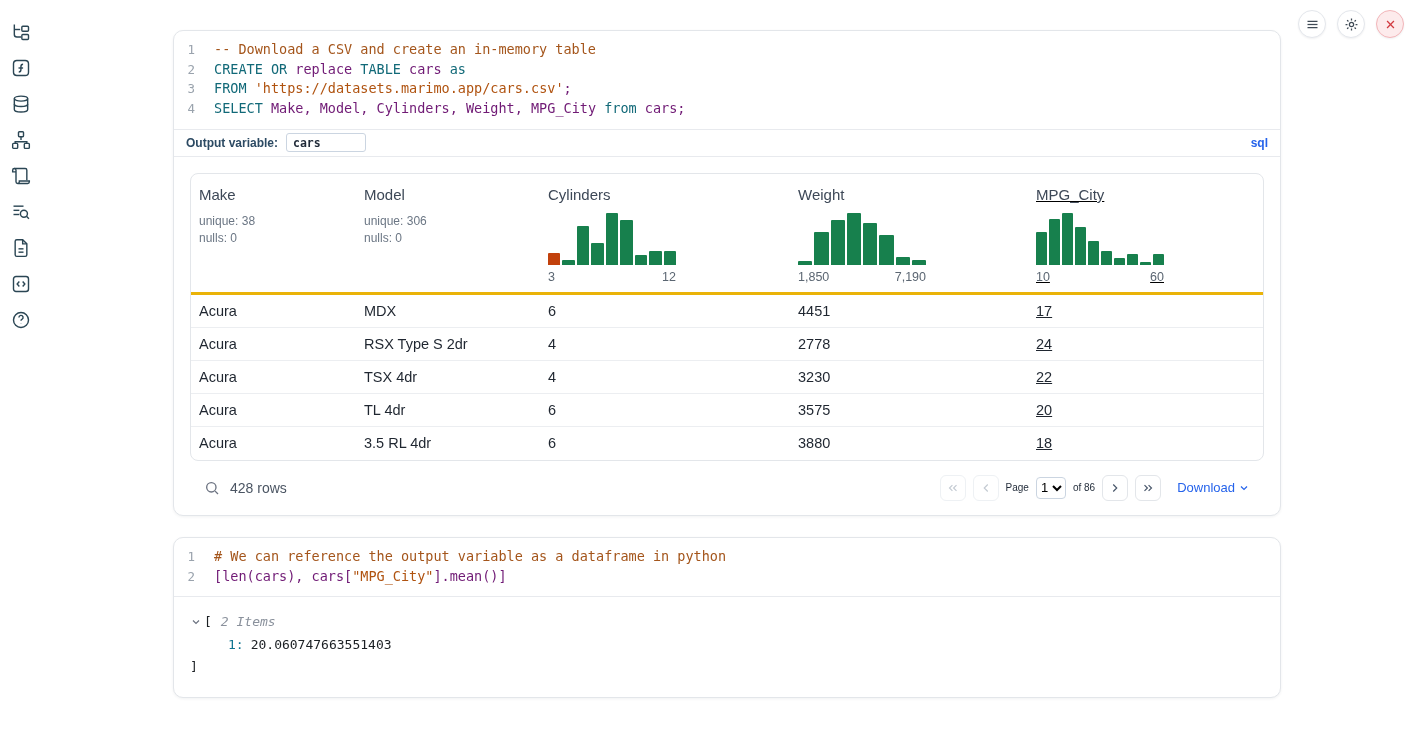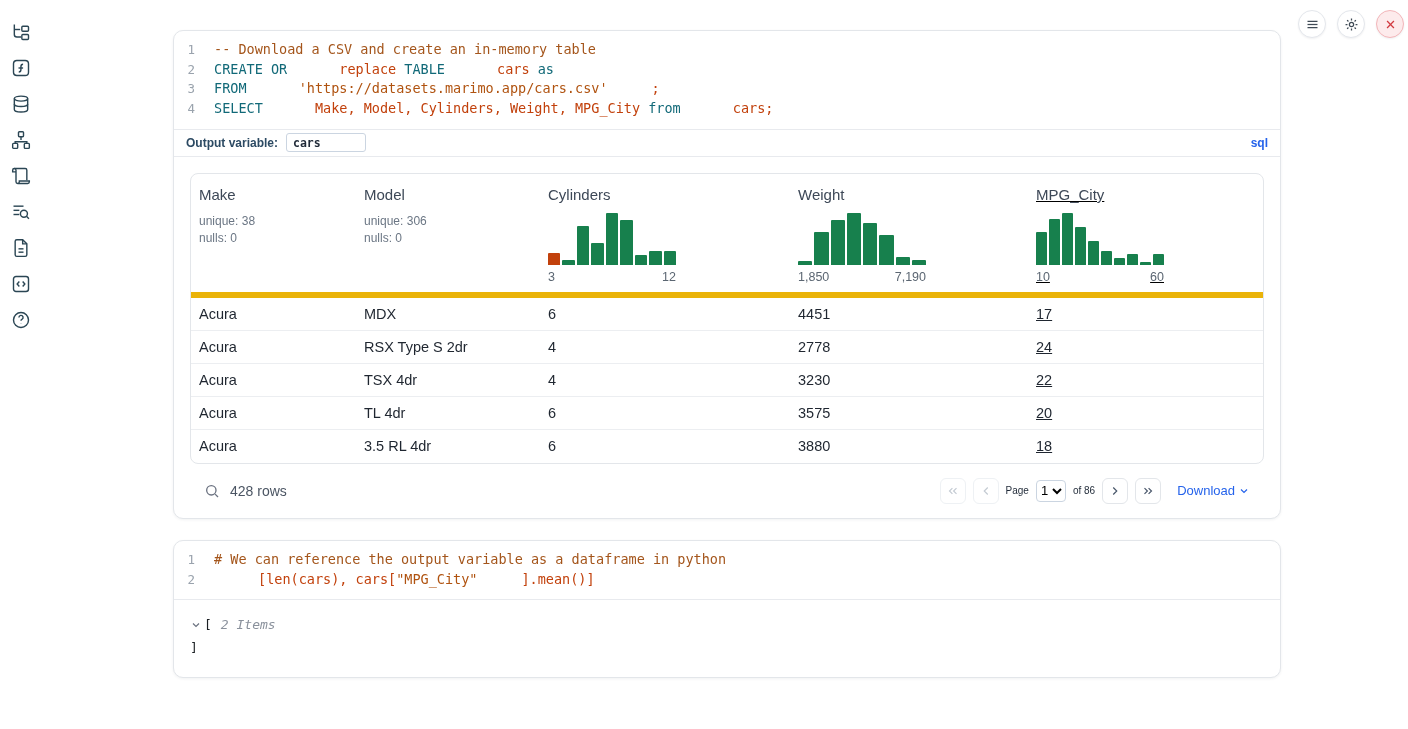--- a/index.html
+++ b/index.html
@@ -32,37 +32,37 @@
   }
   .cell + .cell { margin-top: 21px; }
   
   .code-editor { padding: 9px 0 10px; font-family: "DejaVu Sans Mono", monospace; font-size: 13.5px; line-height: 19.7px; }
   .code-line { display: flex; }
   .gutter { flex: none; width: 21px; text-align: right; color: #9aa3ad; font-size: 12.5px; user-select: none; }
   .code-text { white-space: pre; padding-left: 19px; color: #1b1f23; }
   .tok-kw { color: #116978; }
   .tok-comment { color: #a4551b; }
   .tok-str { color: #b05310; }
-  .tok-plain { color: #c2410c; margin-left: 44px; }
+  .tok-plain { color: #701a75; }
   
   .outvar-bar {
     display: flex; align-items: center; height: 28px; gap: 8px;
     border-top: 1px solid #e8eaee; border-bottom: 1px solid #e8eaee; padding: 7px 12px;
   }
   .outvar-label { font-size: 12px; font-weight: bold; color: #2c4a63; }
   .outvar-input {
     width: 80px; height: 19px; border: 1px solid #cbd5e1; border-radius: 3px;
     font-family: "DejaVu Sans Mono", monospace; font-size: 11.5px; font-weight: bold;
     color: #1f2937; padding: 0 6px;
   }
   .lang-badge { margin-left: auto; font-size: 12px; color: #2563eb; font-weight: bold; }
   
   .table-wrap { padding: 16px 16px 0; }
   .data-table { border: 1px solid #e3e6ea; border-radius: 8px; overflow: hidden; }
-  .t-head { display: flex; border-bottom: 6px solid #eab308; padding: 12px 0 8px; }
+  .t-head { display: flex; border-bottom: 3px solid #eab308; padding: 12px 0 8px; }
   .t-col { padding: 0 8px; }
   .c0 { width: 165px; } .c1 { width: 184px; } .c2 { width: 250px; } .c3 { width: 238px; } .c4 { flex: 1; text-decoration: underline; }
   .col-name { font-size: 15px; color: #3d4857; margin-bottom: 10px; cursor: pointer; }
   .col-stats { font-size: 12px; color: #6b7684; line-height: 17px; }
   .hist { display: flex; align-items: flex-end; gap: 2px; height: 52px; width: 128px; }
   .hist-bar { flex: 1; border-radius: 1px 1px 0 0; }
   .hist-range { display: flex; justify-content: space-between; width: 128px; font-size: 12.5px; color: #5b6672; margin-top: 5px; }
   .t-row { display: flex; border-bottom: 1px solid #eceef1; height: 33px; align-items: center; font-size: 14.5px; color: #1f2630; }
   .t-row:last-child { border-bottom: none; }
   .t-cell { padding: 0 8px; }
@@ -384,17 +384,20 @@
       </div>
     <div class="divider"></div>
     <div class="tree-output">
       <div class="tree-head">
         <svg viewBox="0 0 24 24" fill="none" stroke="currentColor" stroke-width="2.4">
             <polyline points="6 9 12 15 18 9"></polyline>
           </svg>
         <span>[</span>
         <span class="items-label">2 Items</span>
       </div>
+      <div class="tree-entry">
+        <span class="tree-key">1:</span><span>20.060747663551403</span>
+      </div>
       <div class="tree-close">]</div>
     </div>
   </section>
 
 </main>
 
 </body></html>

